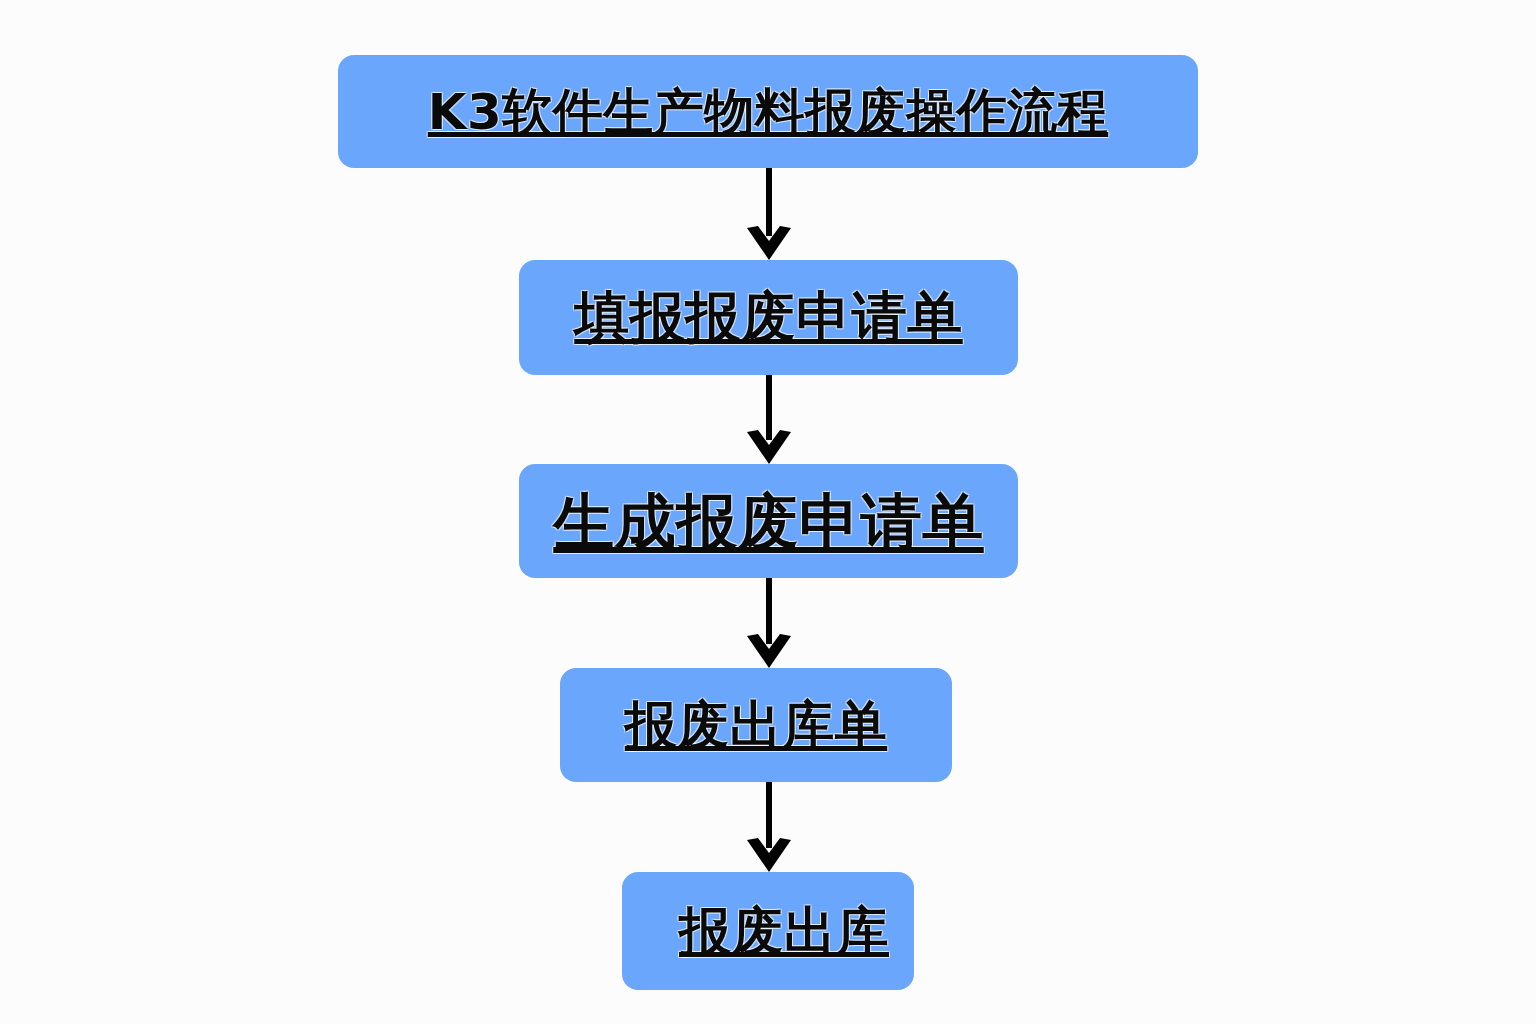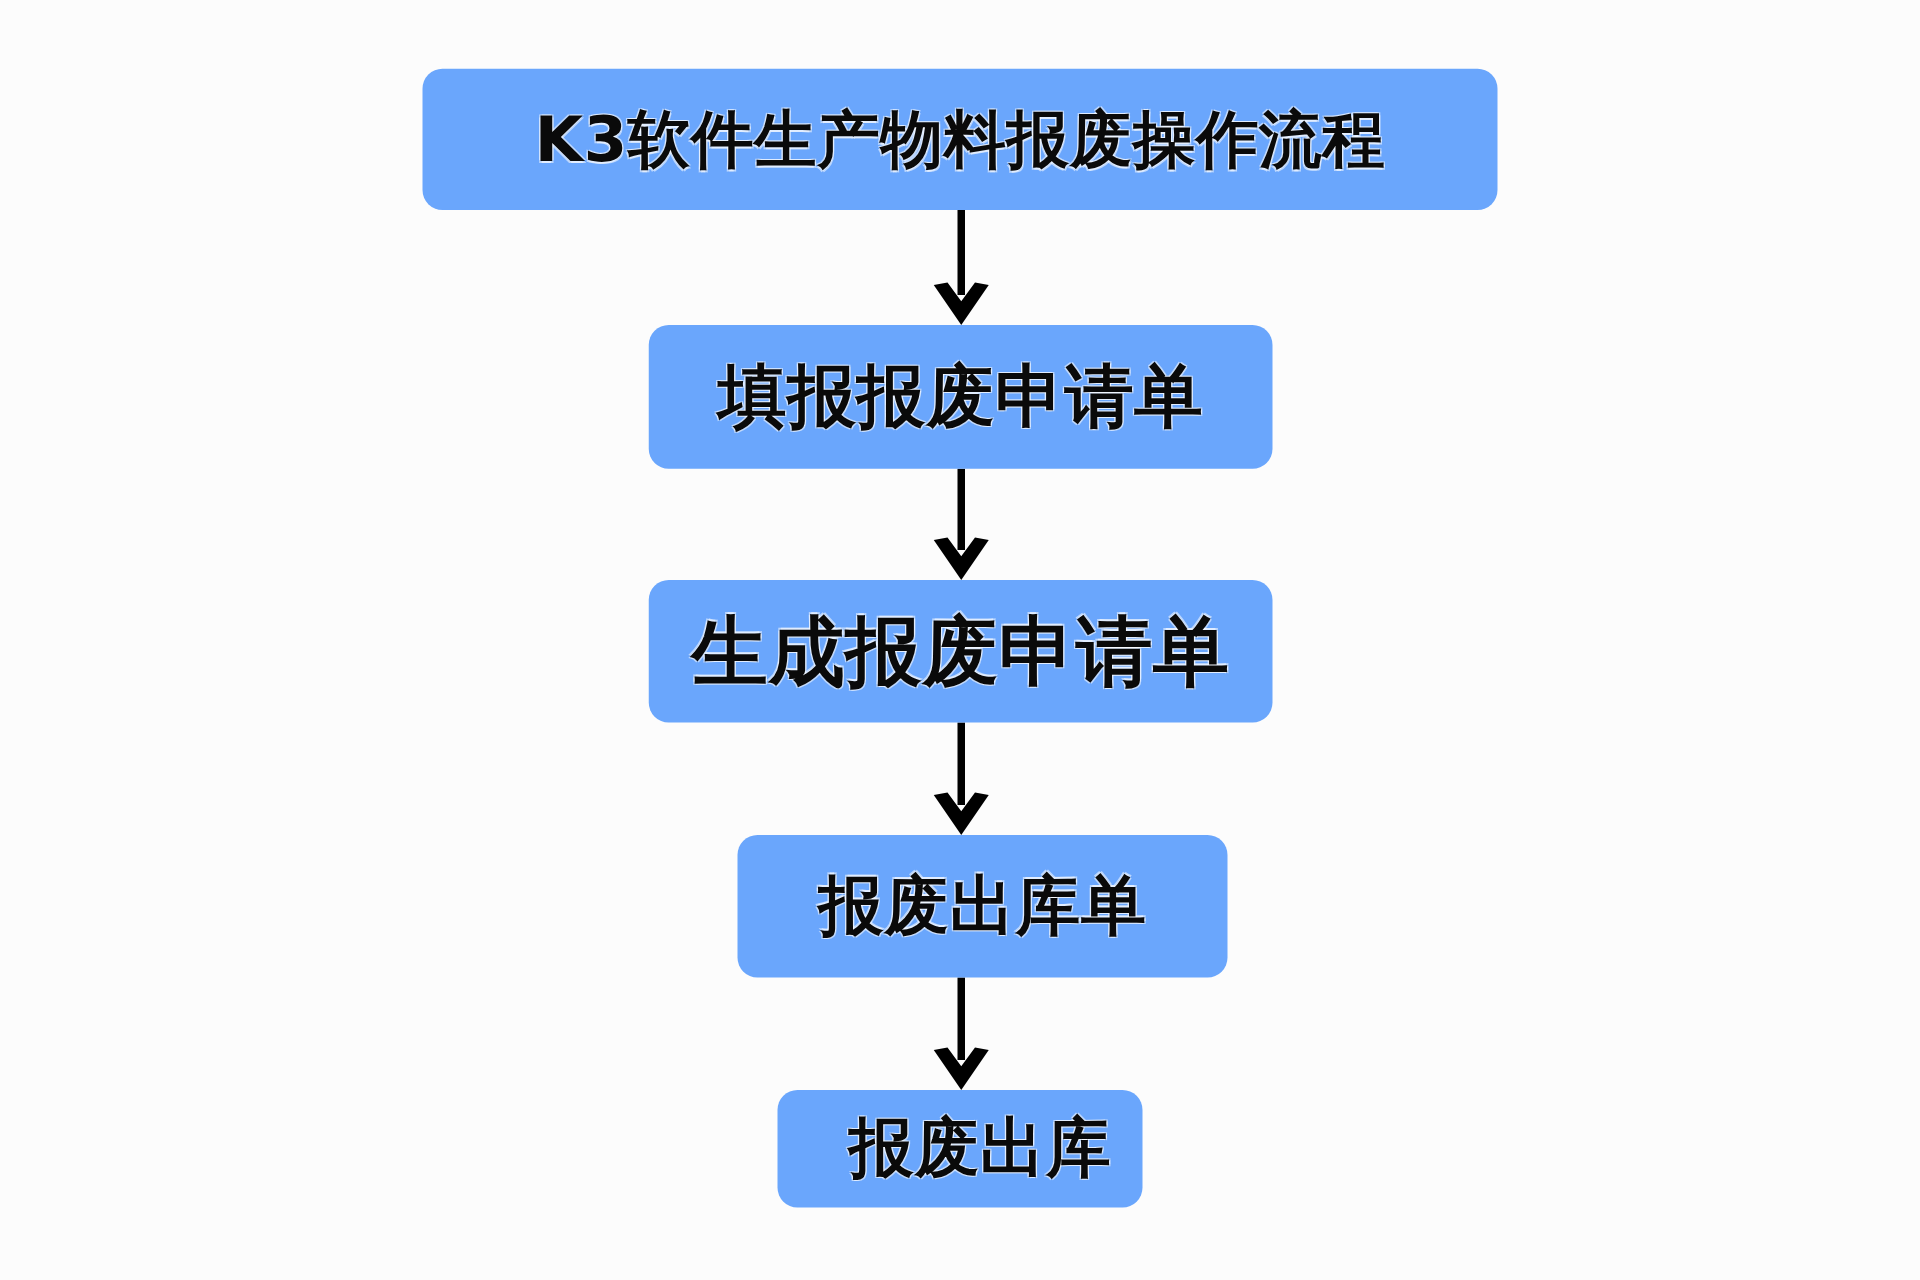--- a/index.html
+++ b/index.html
@@ -31,27 +31,28 @@
     font-weight: bold;
     color: #0a0a0a;
     letter-spacing: 0.5px;
     line-height: 1;
     white-space: nowrap;
     text-shadow:
       -1px -1px 0 rgba(255,255,255,0.55),
        1px -1px 0 rgba(255,255,255,0.55),
       -1px  1px 0 rgba(255,255,255,0.55),
        1px  1px 0 rgba(255,255,255,0.55);
+    text-decoration: underline;
   }
   
   #node-0 { left: 338px; top: 55px;  width: 860px; height: 113px; }
   #node-1 { left: 519px; top: 260px; width: 499px; height: 115px; }
   #node-2 { left: 519px; top: 464px; width: 499px; height: 114px; }
-  #node-3 { left: 590px; top: 668px; width: 392px; height: 114px; }
-  #node-4 { left: 622px; top: 872px; width: 292px; height: 94px; padding-left: 32px; }
+  #node-3 { left: 560px; top: 668px; width: 392px; height: 114px; }
+  #node-4 { left: 622px; top: 872px; width: 292px; height: 118px; padding-left: 32px; }
 
   #node-0 .node-label { font-size: 50px; }
   #node-1 .node-label { font-size: 55px; }
   #node-2 .node-label { font-size: 61px; }
   #node-3 .node-label { font-size: 52px; }
   #node-4 .node-label { font-size: 52px; }
 
   .connector {
     position: absolute;
     left: 0;

